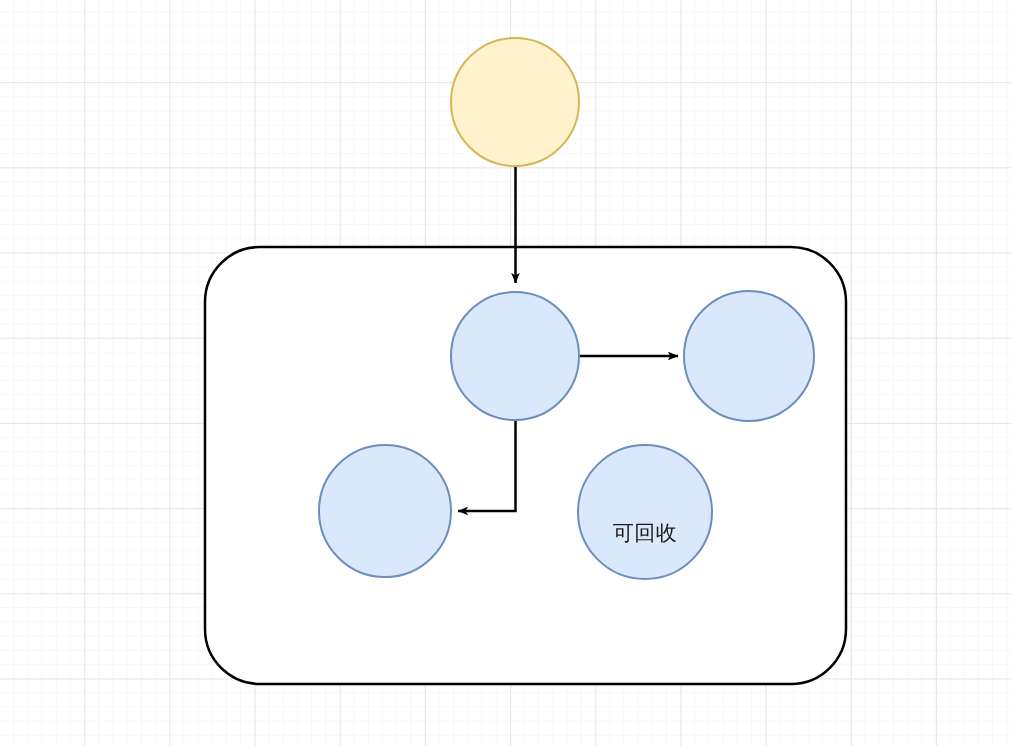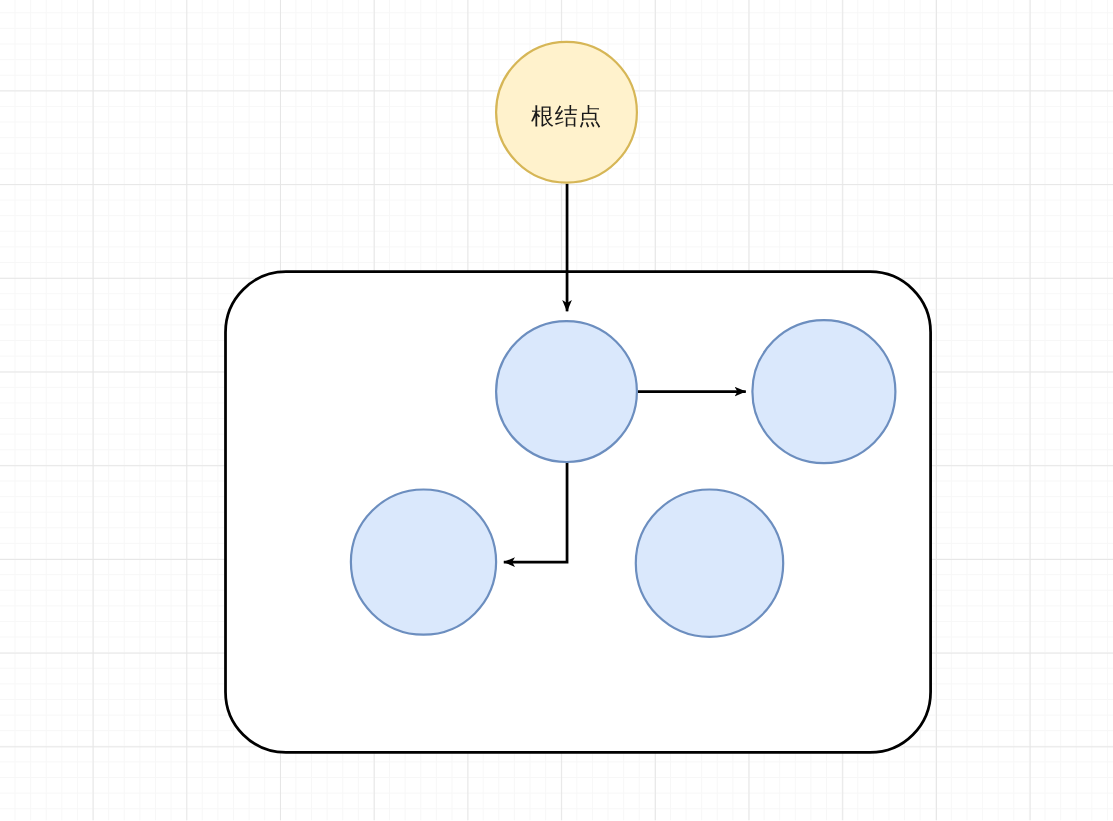--- a/index.html
+++ b/index.html
@@ -70,16 +70,16 @@
     <circle cx="515" cy="356" r="64" fill="#dae8fc" stroke="#6c8ebf" stroke-width="2"></circle>
 
     <circle cx="749" cy="356" r="65" fill="#dae8fc" stroke="#6c8ebf" stroke-width="2"></circle>
 
     <circle cx="385" cy="511" r="66" fill="#dae8fc" stroke="#6c8ebf" stroke-width="2"></circle>
 
     <circle cx="645" cy="512" r="67" fill="#dae8fc" stroke="#6c8ebf" stroke-width="2"></circle>
 
   </svg>
 
-  <div class="node-label" style="left: 445px; top: 92px; width: 140px;">根结点</div>
 
+  <div class="node-label" style="left: 575px; top: 519px; width: 140px;">可回收</div>
 
 </div>
 
 </body></html>

